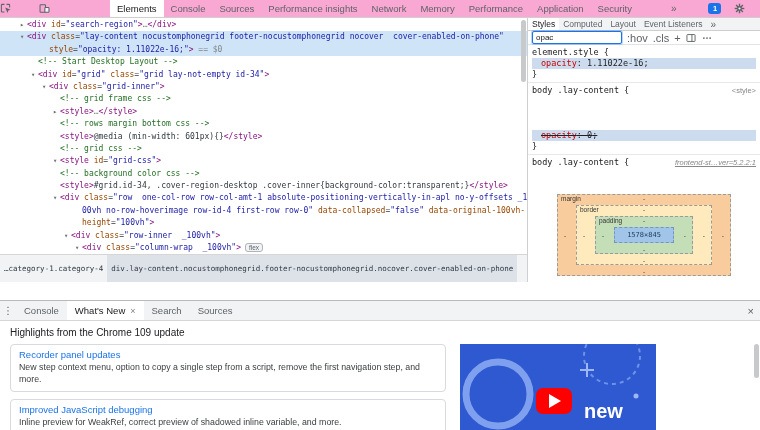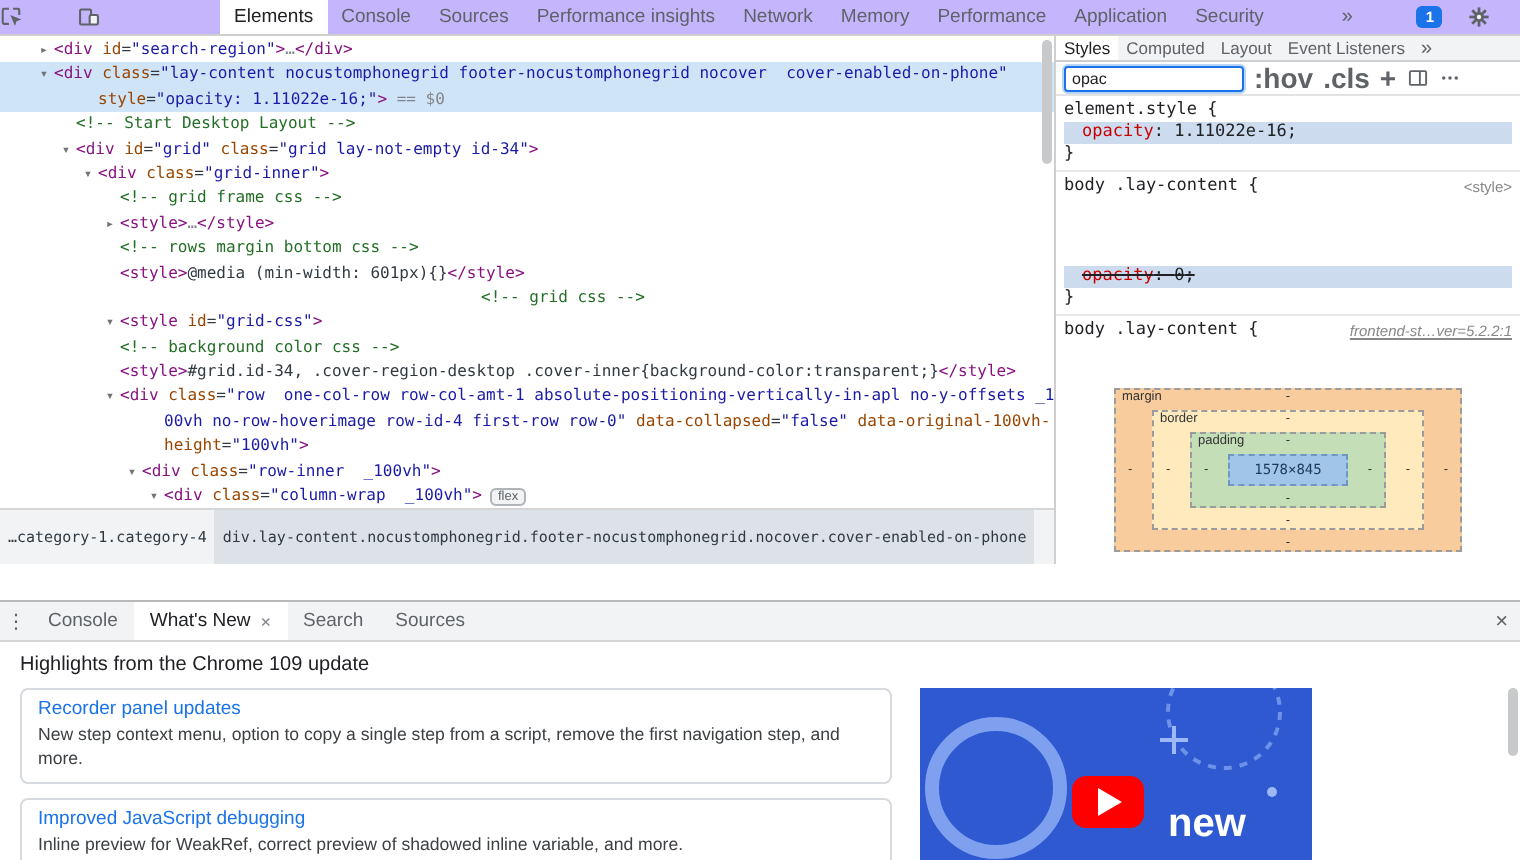--- a/index.html
+++ b/index.html
@@ -9,21 +9,21 @@
   
   .titlebar{height:18px;background:#ececec;border-bottom:1px solid #d1d1d1;display:flex;align-items:center;position:relative;}
   .lights{display:flex;gap:6px;margin-left:7px;z-index:2;}
   .light{width:8px;height:8px;border-radius:50%;}
   .light.red{background:#ff5f57;}
   .light.yellow{background:#febc2e;}
   .light.green{background:#28c840;}
   .wtitle{position:absolute;left:0;right:0;text-align:center;font-size:9px;font-weight:bold;color:#3e3e3e;}
 
   
-  .toolbar{height:18px;background:#c4b5fd;border-bottom:1px solid #cfcfcf;display:flex;align-items:stretch;font-size:9.5px;color:#5f6368;gap:28px;}
+  .toolbar{height:18px;background:#f9a8d4;border-bottom:1px solid #cfcfcf;display:flex;align-items:stretch;font-size:9.5px;color:#5f6368;gap:28px;}
   .tb-icon{width:20px;display:flex;align-items:center;justify-content:center;}
   .tb-sep{width:1px;background:#d4d4d4;margin:3px 2px;}
   .tabstrip{display:flex;align-items:stretch;}
   .dt-tab{display:flex;align-items:center;padding:0 7px;white-space:nowrap;}
   .dt-tab.active{background:#fff;color:#202124;}
   .more-glyph{display:flex;align-items:center;padding:0 4px;font-size:10px;}
   .tb-right{margin-left:auto;display:flex;align-items:center;gap:8px;padding-right:8px;}
   .issues-badge{background:#1a73e8;color:#fff;font-size:7.5px;min-width:13px;height:11px;border-radius:3px;display:flex;align-items:center;justify-content:center;padding:0 2px;font-weight:bold;}
   .glyph{font-size:11px;color:#5f6368;}
 
@@ -48,21 +48,21 @@
   .crumb.selected{background:#dde2e9;}
 
   
   .styles{flex:1;display:flex;flex-direction:column;background:#fff;min-width:0;}
   .side-tabs{height:18px;background:#f1f3f4;border-bottom:1px solid #cfcfcf;display:flex;align-items:stretch;font-size:8.5px;color:#5f6368;}
   .side-tabs-inner{display:flex;align-items:stretch;}
   .side-tab{display:flex;align-items:center;padding:0 4px;white-space:nowrap;}
   .side-tab.active{background:#fff;color:#202124;}
   .filter-row{height:18px;display:flex;align-items:center;gap:5px;padding:0 4px;border-bottom:1px solid #e3e3e3;}
   .filter-input{width:90px;height:13px;border:1px solid #1a73e8;box-shadow:0 0 0 1px rgba(26,115,232,.3);border-radius:2px;font-size:8px;padding:0 3px;color:#202124;font-family:"Liberation Sans",sans-serif;outline:none;}
-  .f-btn{font-size:14px;color:#5f6368;font-weight:bold;}
+  .f-btn{font-size:11px;color:#5f6368;}
   .f-icon{width:11px;height:11px;display:flex;align-items:center;justify-content:center;}
   .rules{font-family:"DejaVu Sans Mono",monospace;font-size:8.5px;color:#202124;overflow:hidden;}
   .rsec{border-bottom:1px solid #e8e8e8;padding:2px 4px;position:relative;}
   .rhead{line-height:11px;min-height:11px;}
   .rsrc{float:right;color:#888;font-size:7.5px;font-family:"Liberation Sans",sans-serif;}
   .rsrc.link{text-decoration:underline;font-style:italic;}
   .decl{line-height:11px;padding-left:9px;}
   .decl.match{background:#ccdcee;}
   .decl.struck{text-decoration:line-through;margin-top:34px;}
   .prop{color:#c80000;}
@@ -159,21 +159,21 @@
           <div class="tl" style="padding-left: 27px;"><span class="arrow">▸</span><span class="tk-tag">&lt;div</span><span class="tk-attr"> id</span><span class="tk-txt">=</span><span class="tk-val">"search-region"</span><span class="tk-tag">&gt;</span><span class="tk-dim">…</span><span class="tk-tag">&lt;/div&gt;</span></div>
           <div class="tl sel" style="padding-left: 27px;"><span class="arrow">▾</span><span class="tk-tag">&lt;div</span><span class="tk-attr"> class</span><span class="tk-txt">=</span><span class="tk-val">"lay-content nocustomphonegrid footer-nocustomphonegrid nocover  cover-enabled-on-phone"</span></div>
           <div class="tl sel" style="padding-left: 49px;"><span class="arrow"></span><span class="tk-attr">style</span><span class="tk-txt">=</span><span class="tk-val">"opacity: 1.11022e-16;"</span><span class="tk-tag">&gt;</span><span class="tk-dim"> == $0</span></div>
           <div class="tl" style="padding-left: 38px;"><span class="arrow"></span><span class="tk-com">&lt;!-- Start Desktop Layout --&gt;</span></div>
           <div class="tl" style="padding-left: 38px;"><span class="arrow">▾</span><span class="tk-tag">&lt;div</span><span class="tk-attr"> id</span><span class="tk-txt">=</span><span class="tk-val">"grid"</span><span class="tk-attr"> class</span><span class="tk-txt">=</span><span class="tk-val">"grid lay-not-empty id-34"</span><span class="tk-tag">&gt;</span></div>
           <div class="tl" style="padding-left: 49px;"><span class="arrow">▾</span><span class="tk-tag">&lt;div</span><span class="tk-attr"> class</span><span class="tk-txt">=</span><span class="tk-val">"grid-inner"</span><span class="tk-tag">&gt;</span></div>
           <div class="tl" style="padding-left: 60px;"><span class="arrow"></span><span class="tk-com">&lt;!-- grid frame css --&gt;</span></div>
           <div class="tl" style="padding-left: 60px;"><span class="arrow">▸</span><span class="tk-tag">&lt;style&gt;</span><span class="tk-dim">…</span><span class="tk-tag">&lt;/style&gt;</span></div>
           <div class="tl" style="padding-left: 60px;"><span class="arrow"></span><span class="tk-com">&lt;!-- rows margin bottom css --&gt;</span></div>
           <div class="tl" style="padding-left: 60px;"><span class="arrow"></span><span class="tk-tag">&lt;style&gt;</span><span class="tk-txt">@media (min-width: 601px){}</span><span class="tk-tag">&lt;/style&gt;</span></div>
-          <div class="tl" style="padding-left: 36px; text-align: center;"><span class="arrow"></span><span class="tk-com">&lt;!-- grid css --&gt;</span></div>
+          <div class="tl" style="padding-left: 60px;"><span class="arrow"></span><span class="tk-com">&lt;!-- grid css --&gt;</span></div>
           <div class="tl" style="padding-left: 60px;"><span class="arrow">▾</span><span class="tk-tag">&lt;style</span><span class="tk-attr"> id</span><span class="tk-txt">=</span><span class="tk-val">"grid-css"</span><span class="tk-tag">&gt;</span></div>
           <div class="tl" style="padding-left: 60px;"><span class="arrow"></span><span class="tk-com">&lt;!-- background color css --&gt;</span></div>
           <div class="tl" style="padding-left: 60px;"><span class="arrow"></span><span class="tk-tag">&lt;style&gt;</span><span class="tk-txt">#grid.id-34, .cover-region-desktop .cover-inner{background-color:transparent;}</span><span class="tk-tag">&lt;/style&gt;</span></div>
           <div class="tl" style="padding-left: 60px;"><span class="arrow">▾</span><span class="tk-tag">&lt;div</span><span class="tk-attr"> class</span><span class="tk-txt">=</span><span class="tk-val">"row  one-col-row row-col-amt-1 absolute-positioning-vertically-in-apl no-y-offsets _1</span></div>
           <div class="tl" style="padding-left: 82px;"><span class="arrow"></span><span class="tk-val">00vh no-row-hoverimage row-id-4 first-row row-0"</span><span class="tk-attr"> data-collapsed</span><span class="tk-txt">=</span><span class="tk-val">"false"</span><span class="tk-attr"> data-original-100vh-</span></div>
           <div class="tl" style="padding-left: 82px;"><span class="arrow"></span><span class="tk-attr">height</span><span class="tk-txt">=</span><span class="tk-val">"100vh"</span><span class="tk-tag">&gt;</span></div>
           <div class="tl" style="padding-left: 71px;"><span class="arrow">▾</span><span class="tk-tag">&lt;div</span><span class="tk-attr"> class</span><span class="tk-txt">=</span><span class="tk-val">"row-inner  _100vh"</span><span class="tk-tag">&gt;</span></div>
           <div class="tl" style="padding-left: 82px;"><span class="arrow">▾</span><span class="tk-tag">&lt;div</span><span class="tk-attr"> class</span><span class="tk-txt">=</span><span class="tk-val">"column-wrap  _100vh"</span><span class="tk-tag">&gt;</span><span class="flexbadge">flex</span></div>
           <div class="tl" style="padding-left: 93px;"><span class="arrow">▸</span><span class="tk-tag">&lt;div</span><span class="tk-attr"> class</span><span class="tk-txt">=</span><span class="tk-val">"col no-offset push-0 span-12 align-middle absolute-position first-child lay-col no-st</span></div>
         </div>

